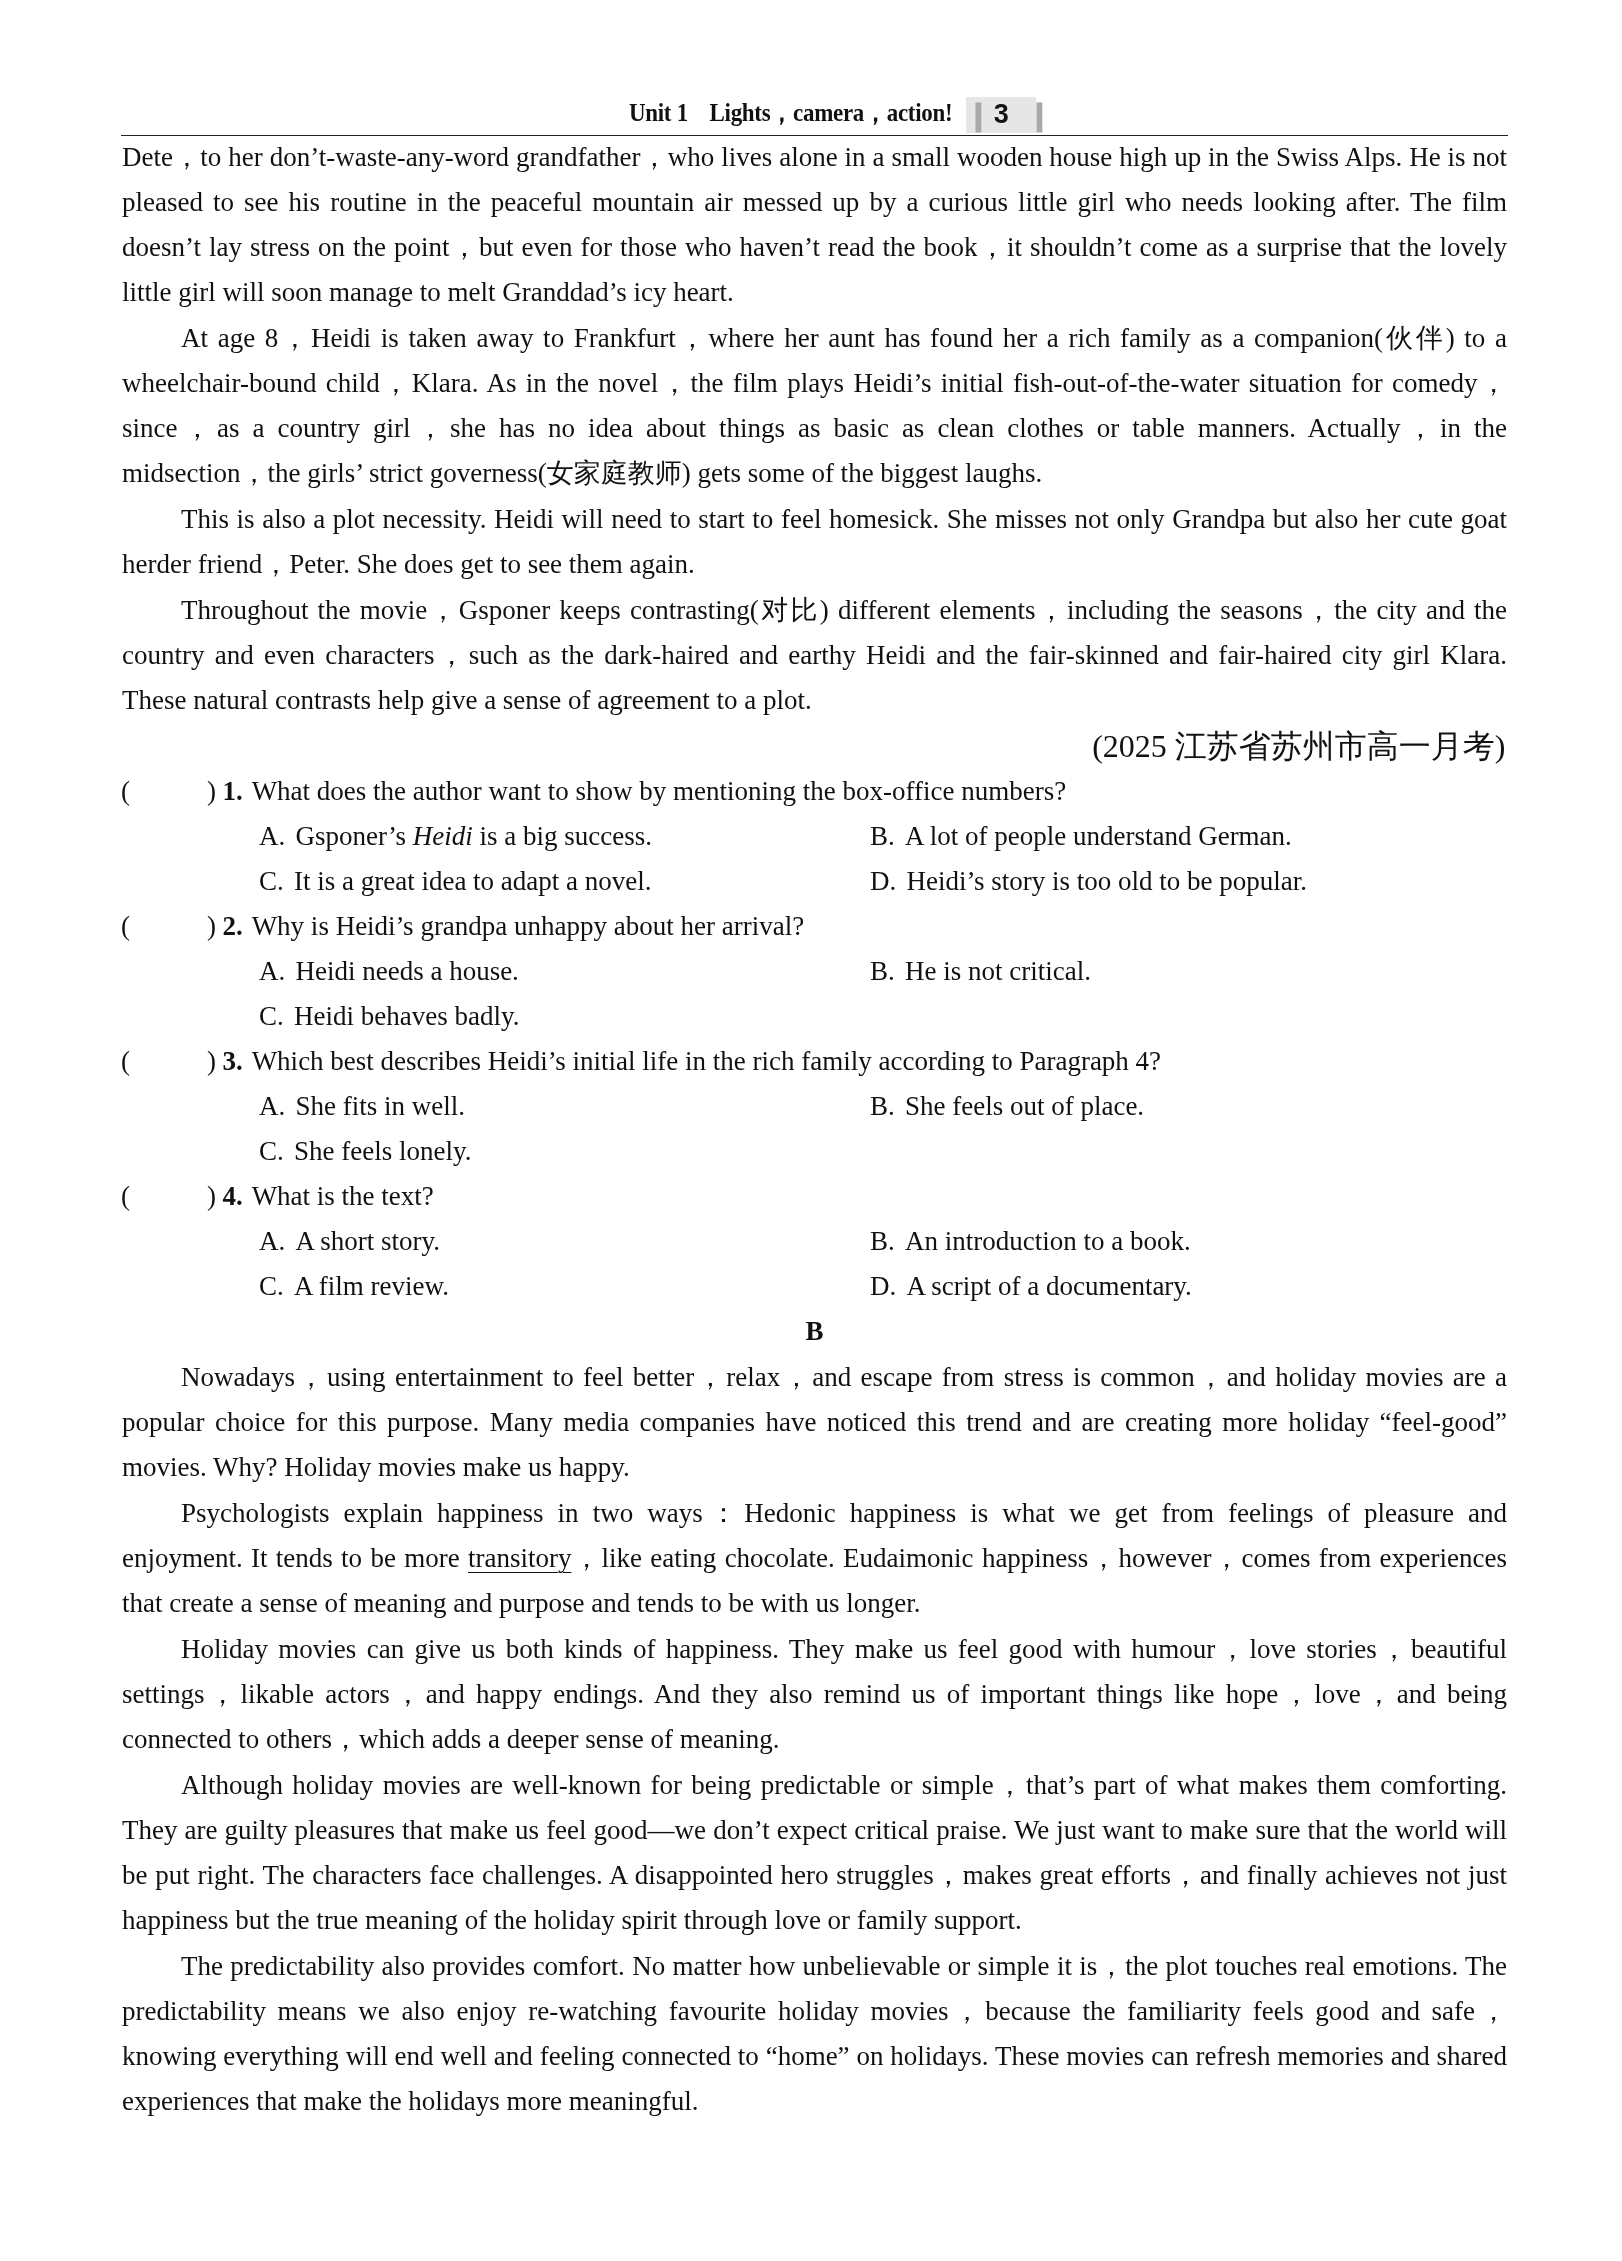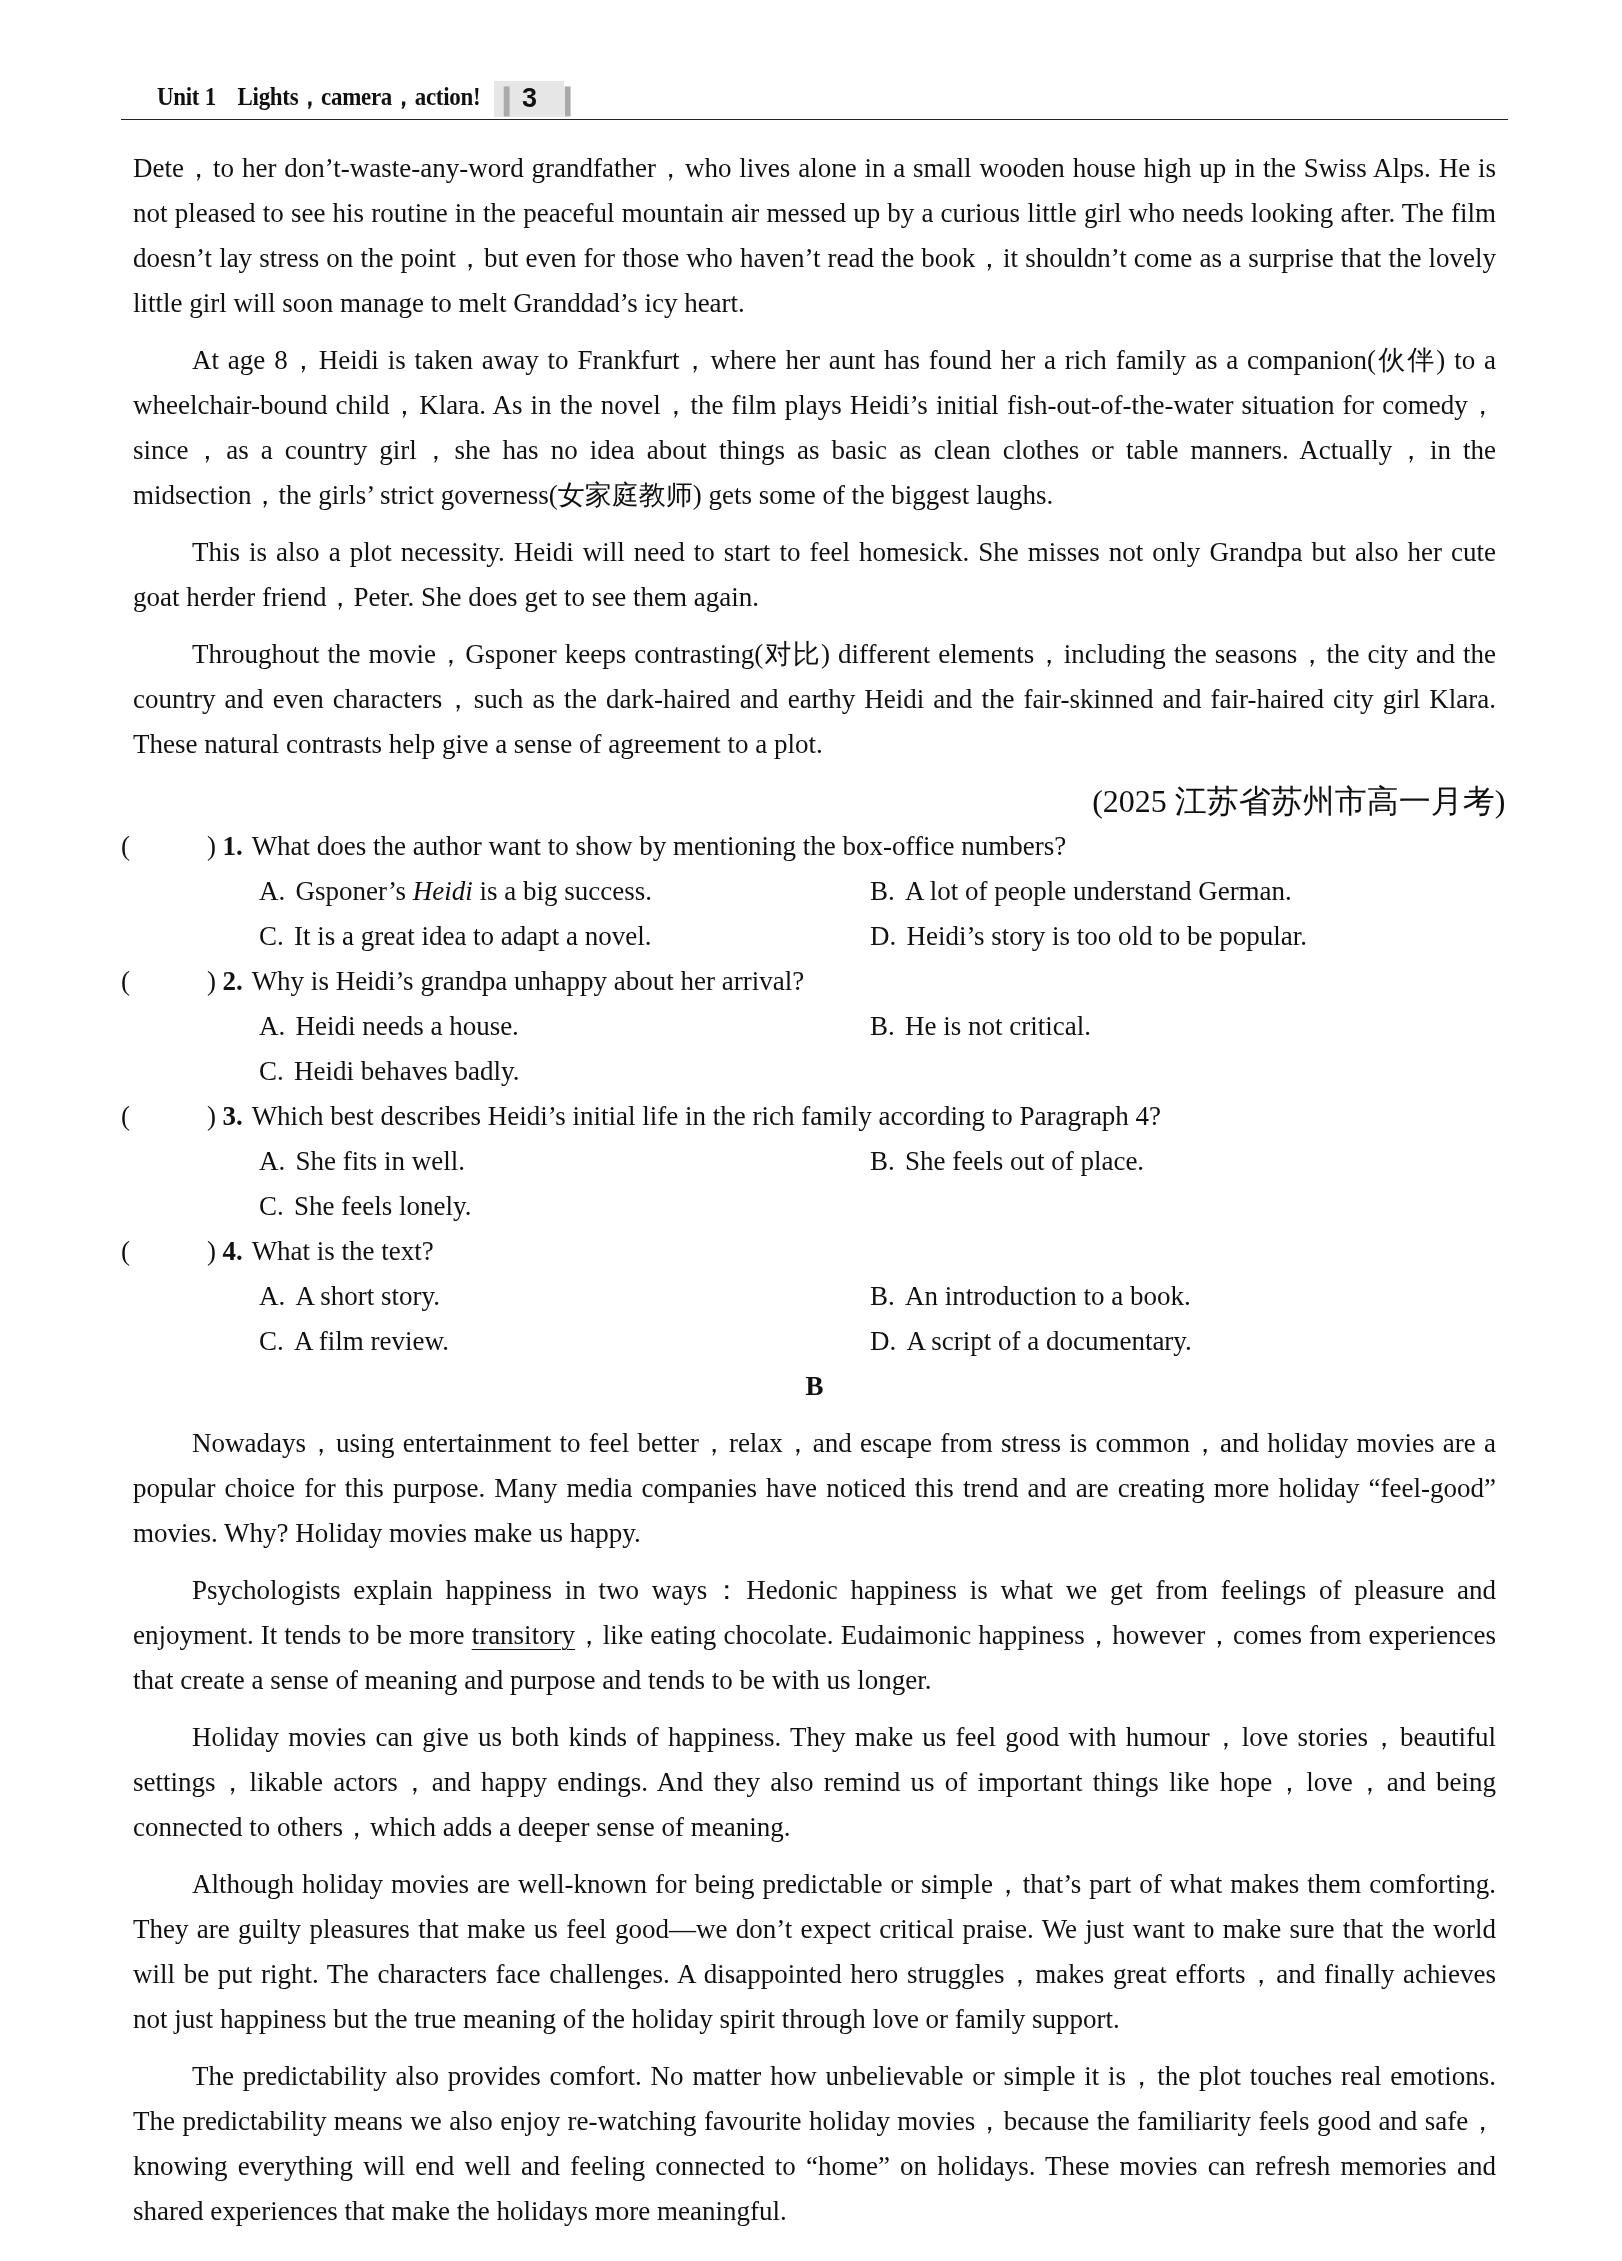--- a/index.html
+++ b/index.html
@@ -2,41 +2,41 @@
 <html style="font-size:10.2px"><head>
   <meta charset="utf-8">
   <style>
     html, body { margin: 0; padding: 0; background: #ffffff; }
     body {
       width: 1622px; height: 2261px; position: relative; overflow: hidden;
       font-family: "Liberation Serif", "DejaVu Serif", serif;
       color: #111;
     }
     .header {
-      position: absolute; left: 121px; top: 80px; width: 1387px; height: 39px;
+      position: absolute; left: 121px; top: 96px; width: 1387px; height: 39px;
       border-bottom: 1.9px solid #222;
-      display: flex; justify-content: flex-start; align-items: flex-end;
+      display: flex; justify-content: center; align-items: flex-end;
     }
     .header-title {
       font-family: "Liberation Serif", serif; font-weight: bold;
       font-size: 25.5px; letter-spacing: -0.3px; margin-right: 14px; padding-bottom: 5.1px;
       transform: scaleX(0.9); transform-origin: right bottom;
     }
     .header-title .unit { margin-right: 24px; }
     .page-box {
       background: #e6e6e6; width: 70px; height: 36px; margin-bottom: 2.5px;
       display: flex; align-items: center; justify-content: space-between;
       font-family: "Liberation Sans", sans-serif; font-weight: bold; font-size: 27px;
     }
     .page-box .br { color: #a9a9a9; font-weight: bold; font-size: 29px; width: 9px; }
     .content {
       position: absolute; left: 121px; top: 134px; width: 1387px;
       font-size: 27px; line-height: 45px;
     }
-    .content p { margin: 12px; text-align: justify; text-align-last: left; }
+    .content p { margin: 1px; text-align: justify; text-align-last: left; }
     .content p.ind { text-indent: 59px; }
     .source { text-align: right; font-size: 32px; line-height: 45px; padding-right: 2.5px; }
     .q { display: flex; align-items: baseline; }
     .q .paren { width: 95px; display: inline-flex; justify-content: space-between; padding-right: 6.4px; }
     .q .num { font-weight: bold; margin-right: 9px; }
     .opts { display: grid; grid-template-columns: 611px 636px; padding-left: 138px; }
     .opt .letter { margin-right: 10.2px; }
     .sec-title { text-align: center; font-weight: bold; font-size: 27px; line-height: 45px; }
     u { text-decoration-thickness: 1.3px; text-underline-offset: 5.1px; }
     i { font-style: italic; }

